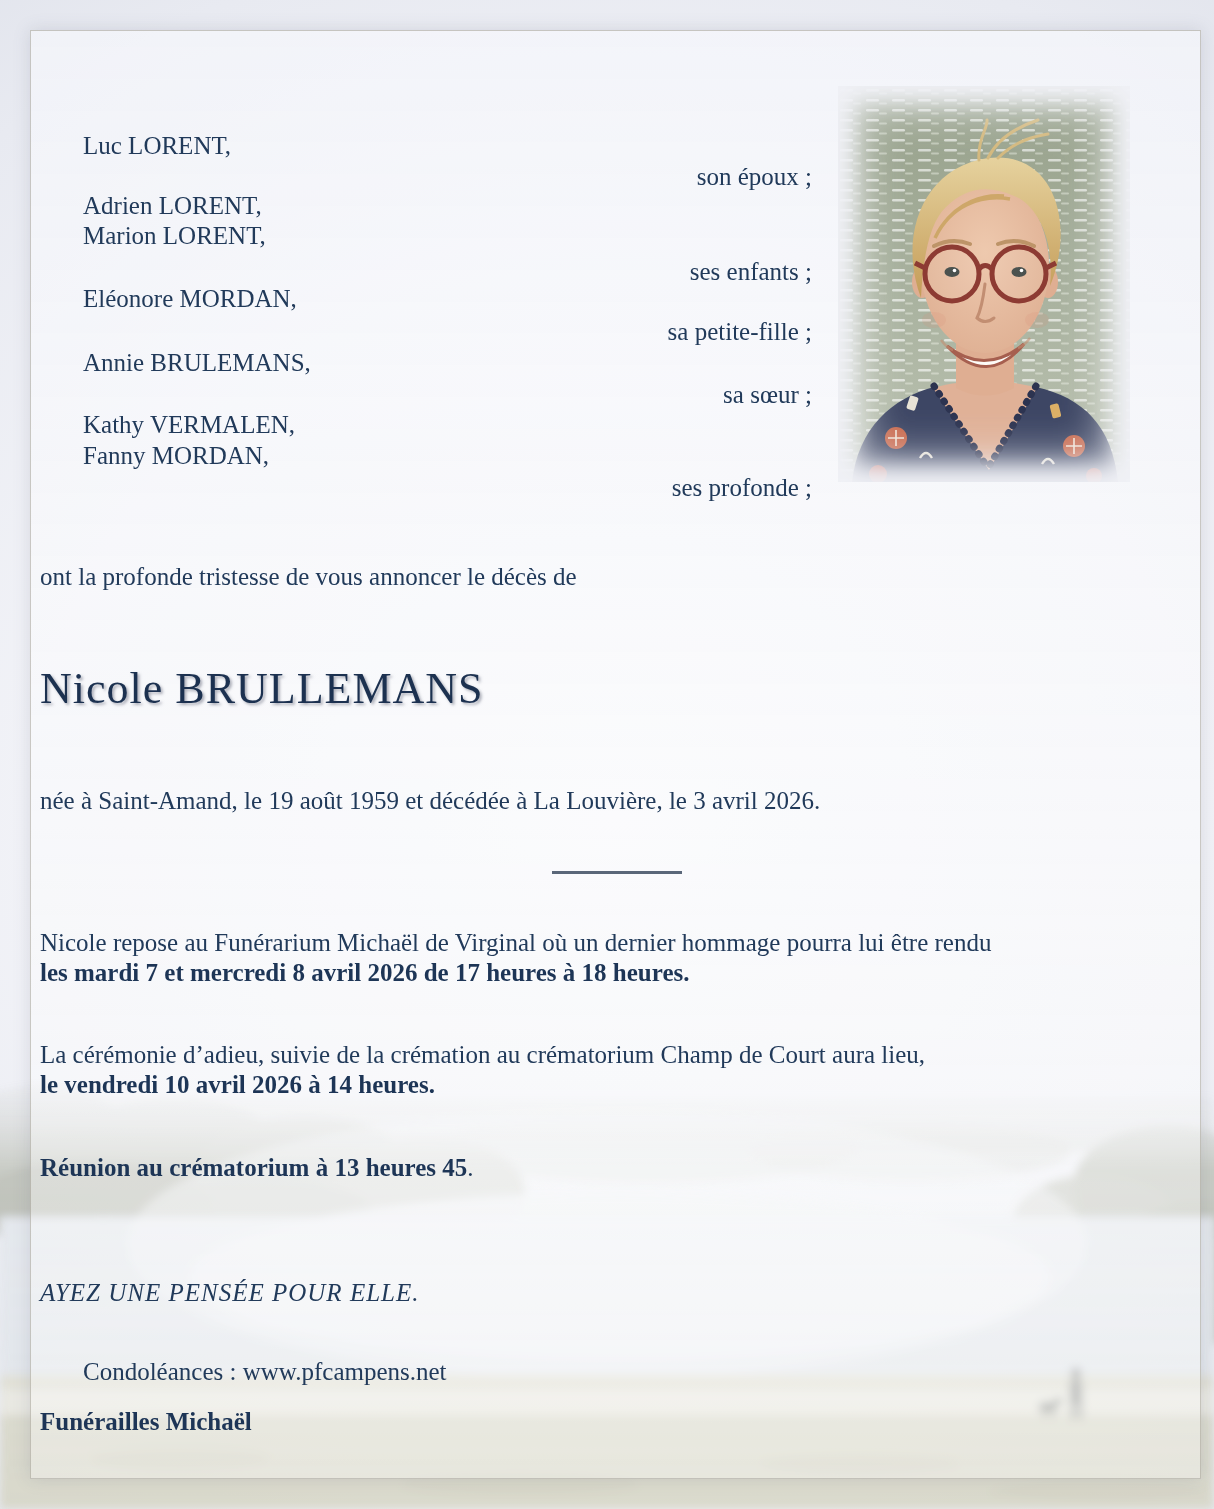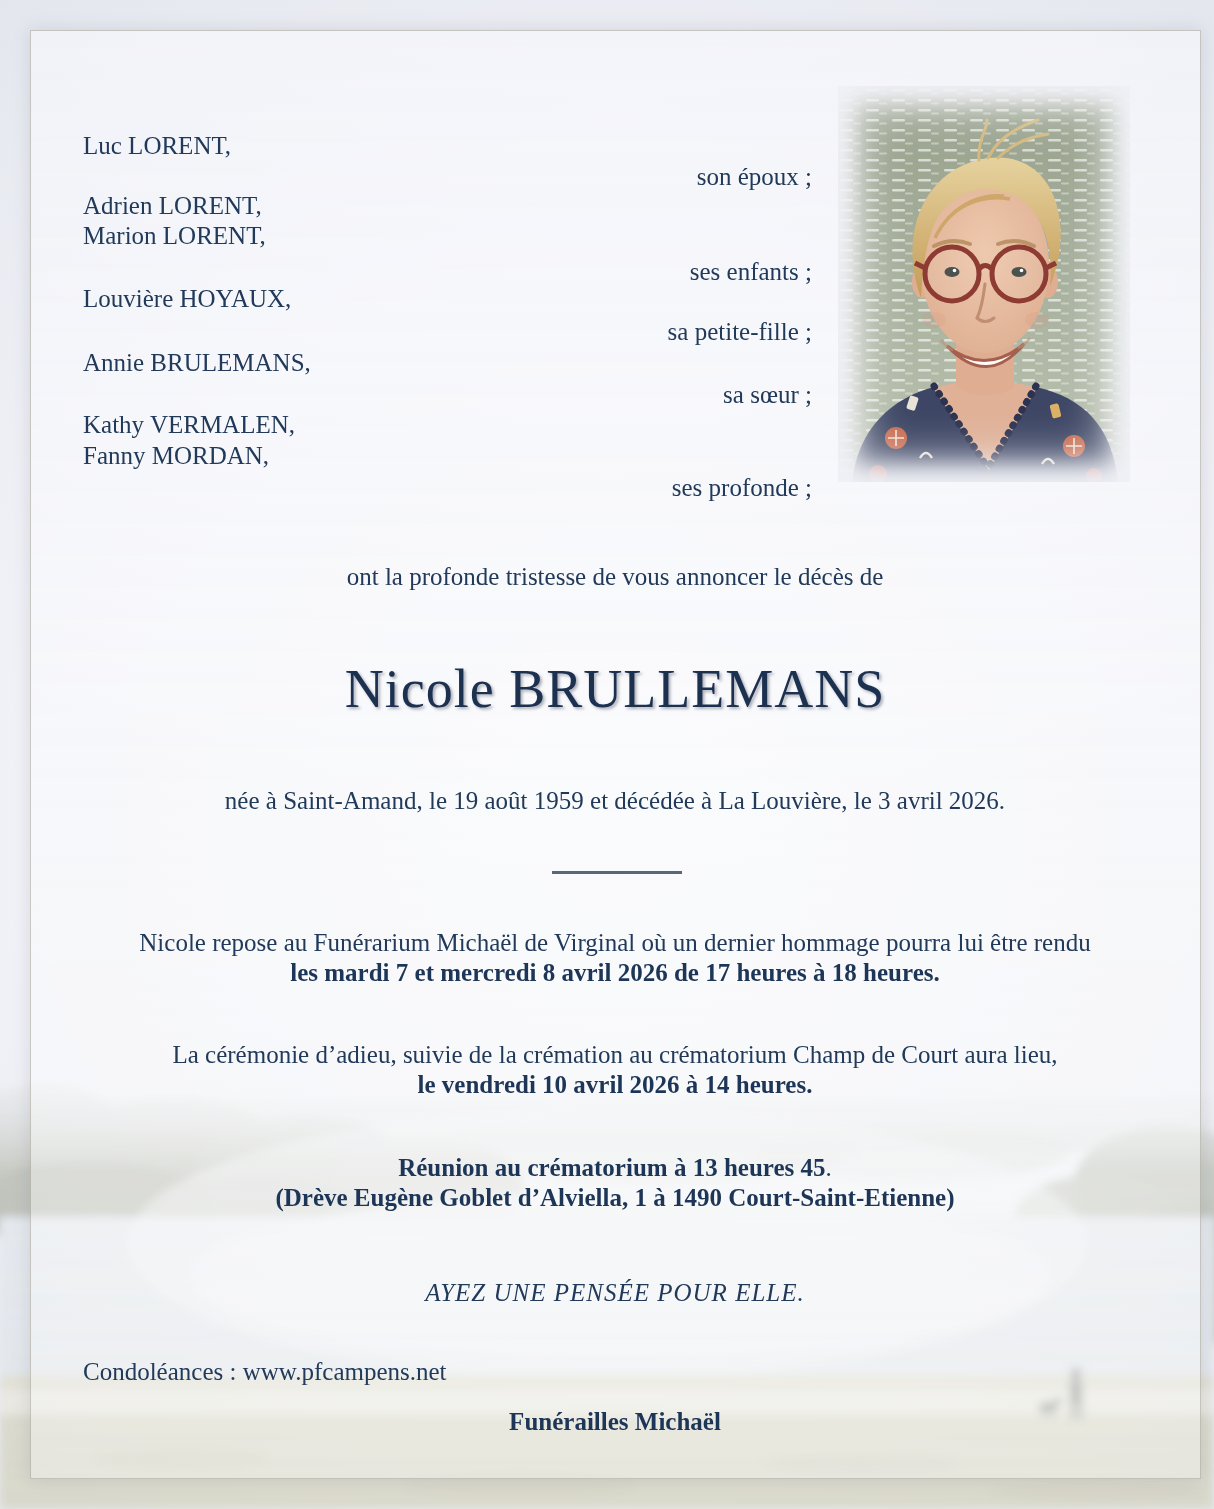--- a/index.html
+++ b/index.html
@@ -15,24 +15,24 @@
   .landscape { position:absolute; left:0; bottom:0; width:1214px; height:470px; z-index:0; }
   .card {
     position:absolute; left:30px; top:30px; right:29px; bottom:30px; z-index:1;
     background: linear-gradient(180deg, rgba(250,251,255,0.55) 0%, rgba(255,255,255,0.45) 55%, rgba(255,255,253,0.35) 100%);
     border:1px solid rgba(145,140,126,0.45);
     box-shadow: 0 0 16px rgba(96,101,120,0.18);
   }
   .txt { position:absolute; z-index:2; font-size:25px; line-height:31px; white-space:nowrap; }
   .fam-name { left:83px; }
   .relation { left:0; width:812px; text-align:right; }
-  .center { left:40px; right:40px; text-align:center; white-space:normal; }
+  .center { left:40px; right:40px; white-space:normal; }
   .bold { font-weight:bold; color:#1d3556; }
   .deceased-name {
-    font-size:54px; line-height:62px; letter-spacing:1px; color:#1c3150;
+    font-size:44px; line-height:62px; letter-spacing:1px; color:#1c3150;
     text-shadow:2px 2px 3px rgba(108,112,128,0.55);
   }
   .divider { position:absolute; z-index:2; left:552px; top:871px; width:130px; height:3px; background:#5a6779; }
   .tribute { font-style:italic; letter-spacing:1px; }
   .photo {
     position:absolute; z-index:2; left:838px; top:86px; width:292px; height:396px;
   }
   .photo svg { display:block; width:100%; height:100%; }
   .photo .vignette {
     position:absolute; inset:0; pointer-events:none;
@@ -169,21 +169,21 @@
       <path d="M103,254 q6,8 12,10 M192,252 q-6,8 -12,10" stroke="#c28e72" stroke-width="2.5" fill="none" opacity="0.6"></path>
       <ellipse cx="96" cy="234" rx="12" ry="8" fill="#d98f78" opacity="0.18"></ellipse>
       <ellipse cx="199" cy="234" rx="12" ry="8" fill="#d98f78" opacity="0.18"></ellipse>
     </svg>
     <div class="vignette"></div>
   </div>
 
   <div class="txt fam-name" style="top:130px">Luc LORENT,</div>
   <div class="txt fam-name" style="top:190px">Adrien LORENT,</div>
   <div class="txt fam-name" style="top:220px">Marion LORENT,</div>
-  <div class="txt fam-name" style="top:283px">Louvière HOYAUX,</div>
+  <div class="txt fam-name" style="top:283px">Eléonore MORDAN,</div>
   <div class="txt fam-name" style="top:347px">Annie BRULEMANS,</div>
   <div class="txt fam-name" style="top:409px">Kathy VERMALEN,</div>
   <div class="txt fam-name" style="top:440px">Fanny MORDAN,</div>
 
   <div class="txt relation" style="top:161px">son époux ;</div>
   <div class="txt relation" style="top:256px">ses enfants ;</div>
   <div class="txt relation" style="top:316px">sa petite-fille ;</div>
   <div class="txt relation" style="top:379px">sa sœur ;</div>
   <div class="txt relation" style="top:472px">ses profonde ;</div>
 
@@ -193,20 +193,19 @@
 
   <div class="divider"></div>
 
   <div class="txt center" style="top:927px">Nicole repose au Funérarium Michaël de Virginal où un dernier hommage pourra lui être rendu</div>
   <div class="txt center bold" style="top:957px">les mardi 7 et mercredi 8 avril 2026 de 17 heures à 18 heures.</div>
 
   <div class="txt center" style="top:1039px">La cérémonie d’adieu, suivie de la crémation au crématorium Champ de Court aura lieu,</div>
   <div class="txt center bold" style="top:1069px">le vendredi 10 avril 2026 à 14 heures.</div>
 
   <div class="txt center" style="top:1152px"><span class="bold">Réunion au crématorium à 13 heures 45</span><span>.</span></div>
-  <div class="txt center bold" style="top:1182px">(Drève Eugène Goblet d’Alviella, 1 à 1490 Court-Saint-Etienne)</div>
 
   <div class="txt center tribute" style="top:1277px">AYEZ UNE PENSÉE POUR ELLE.</div>
 
   <div class="txt" style="left:83px; top:1356px">Condoléances : www.pfcampens.net</div>
   <div class="txt center bold" style="top:1406px">Funérailles Michaël</div>
 
 </div>
 
 </body></html>

